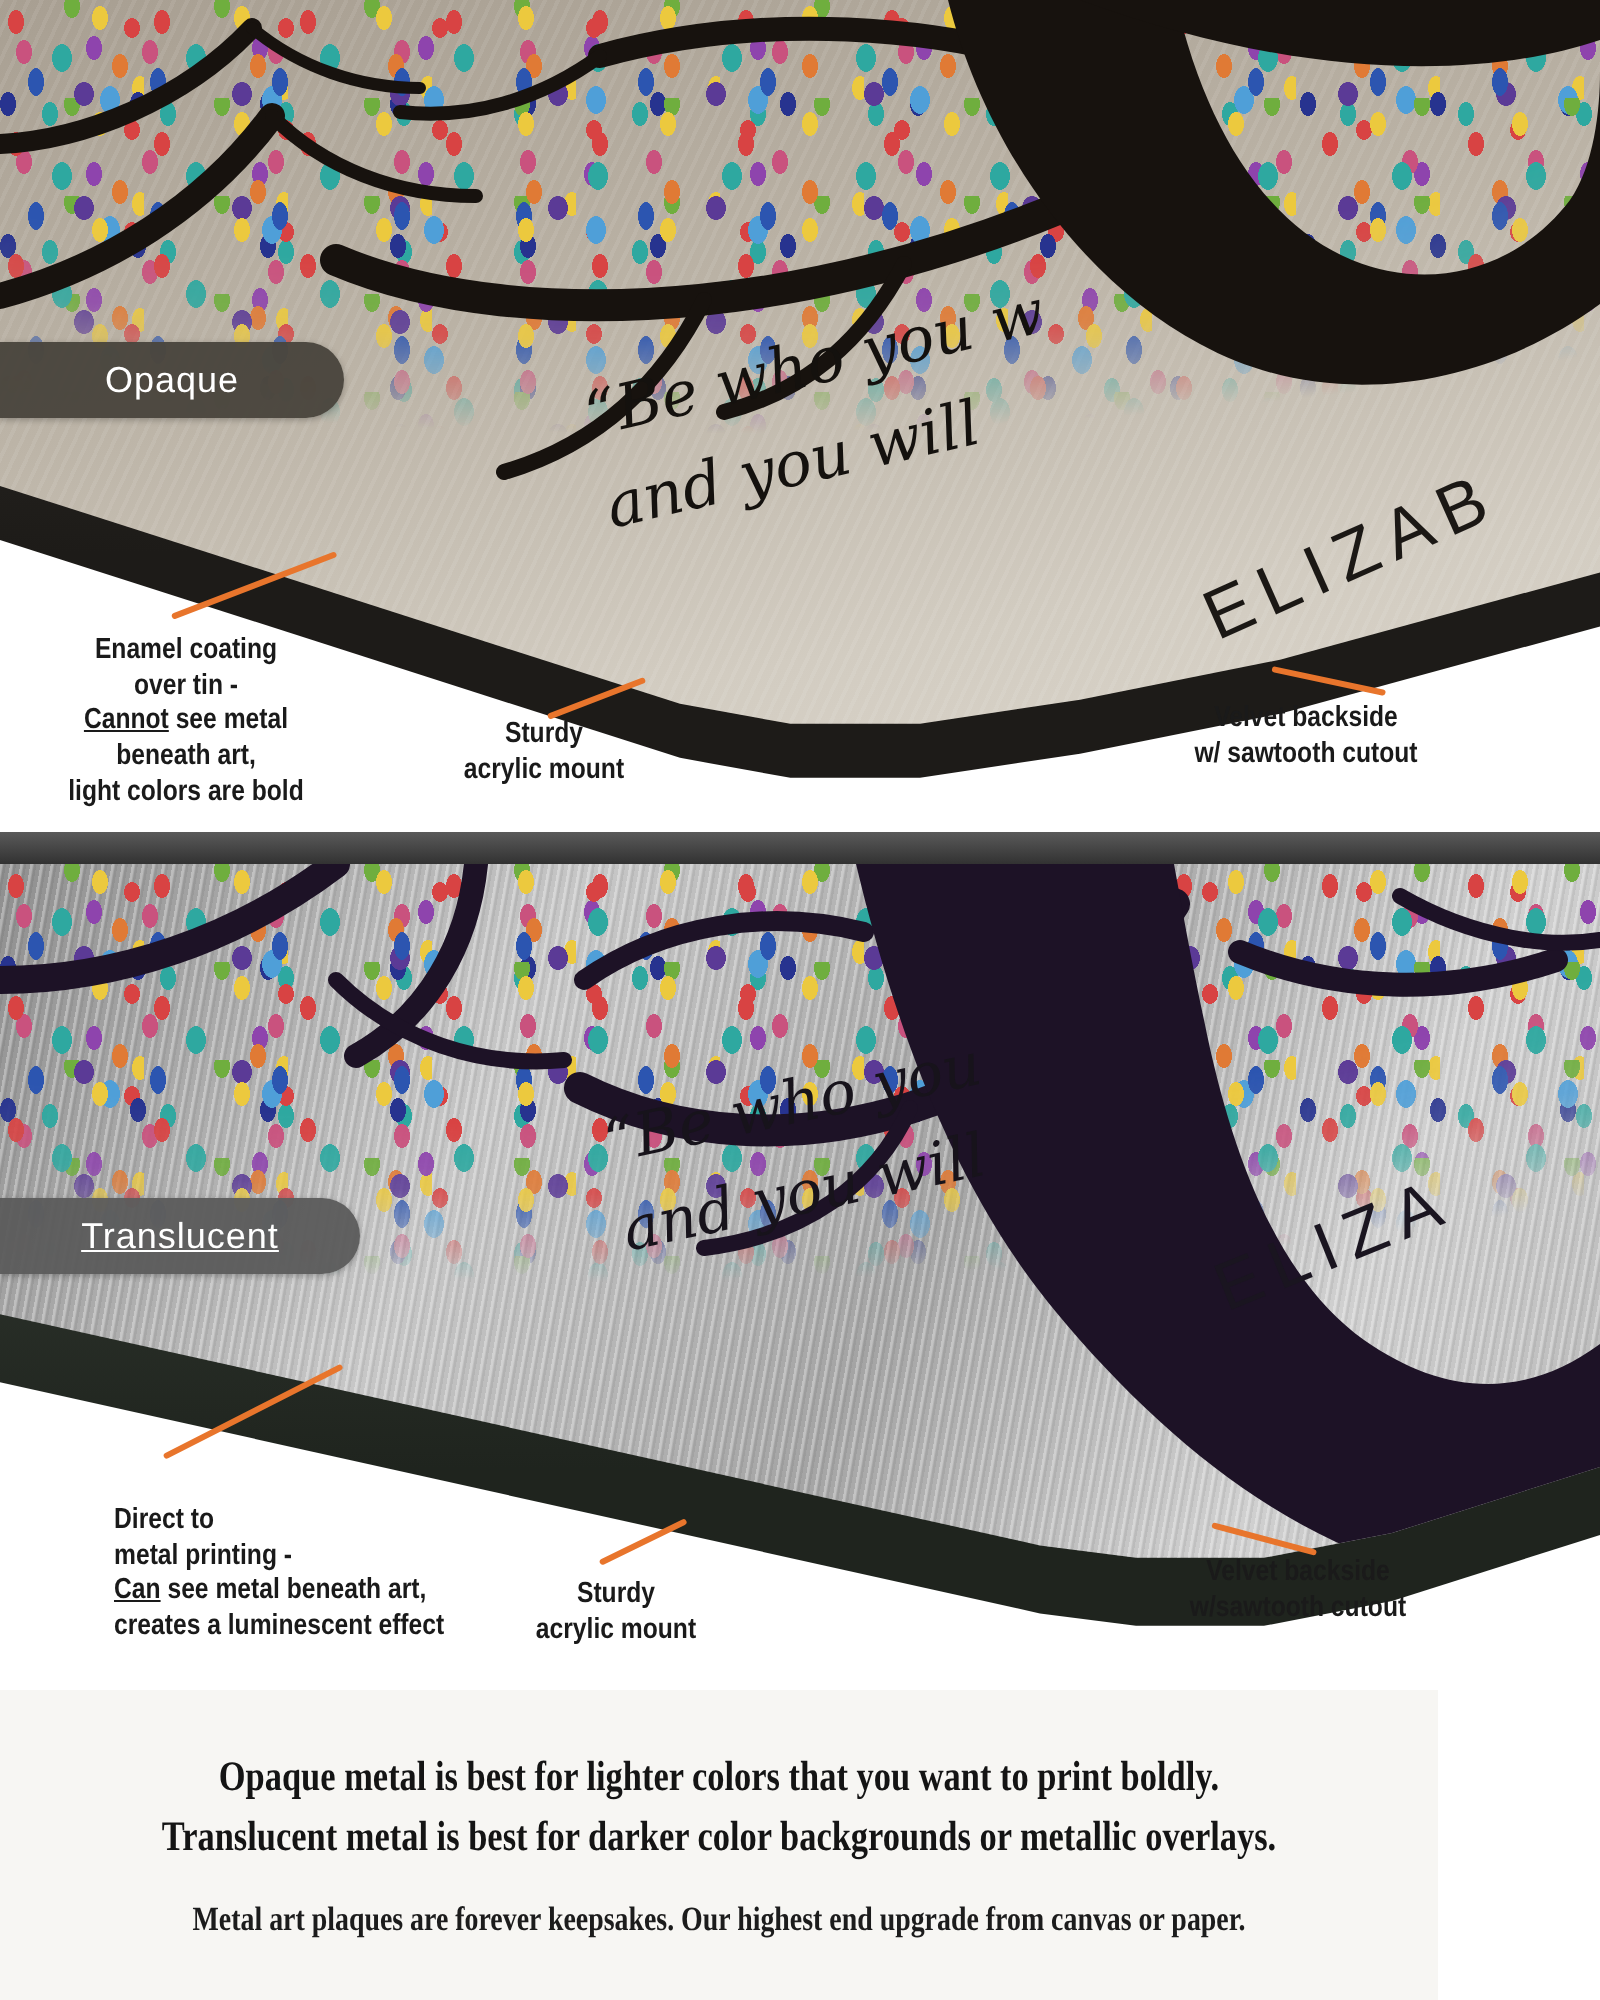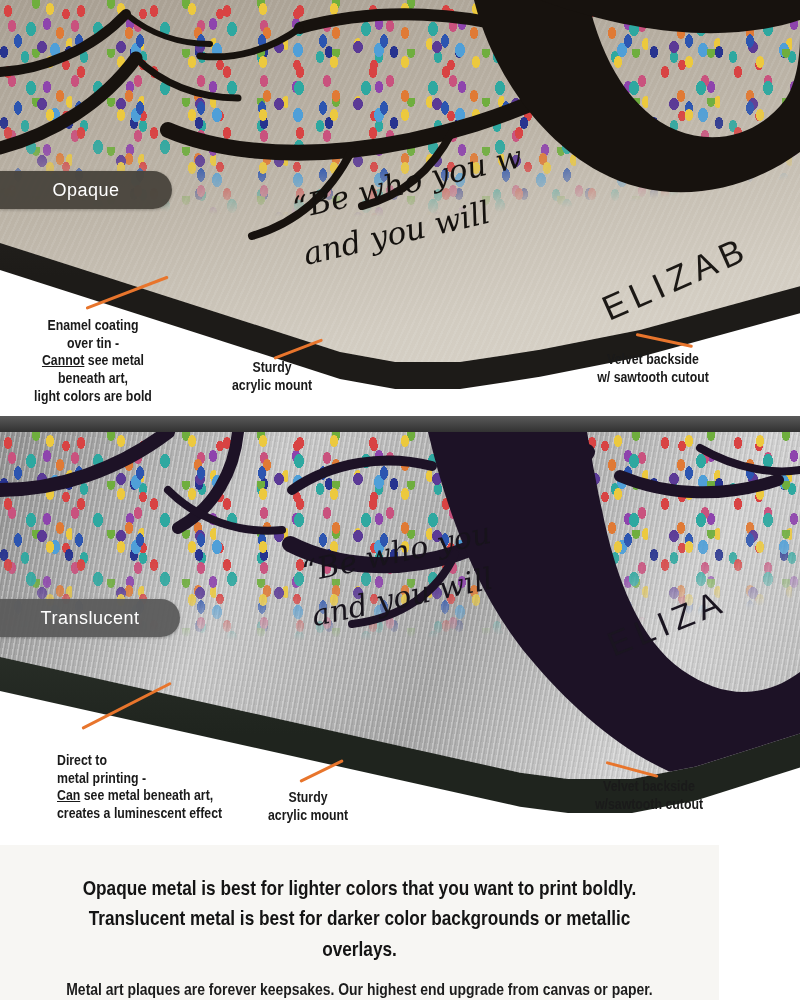--- a/index.html
+++ b/index.html
@@ -74,21 +74,21 @@
   .plq-name{position:absolute;font-family:"Liberation Sans",sans-serif;font-weight:500;
             letter-spacing:6px;color:#1b1815;white-space:nowrap;transform-origin:left top;}
   #panel-opaque .plq-name{left:596px;top:292px;font-size:35px;transform:rotate(-24deg);}
   #panel-translucent .plq-name{left:602px;top:196px;font-size:34px;transform:rotate(-22deg);color:#1a1520;}
 
   
   .badge{position:absolute;left:0;display:flex;align-items:center;justify-content:center;
          color:#fff;font-size:18px;letter-spacing:.5px;border-radius:0 19px 19px 0;
          box-shadow:0 1px 3px rgba(0,0,0,.25);}
   #panel-opaque .badge{top:171px;width:172px;height:38px;background:rgba(73,69,60,.96);}
-  #panel-translucent .badge{top:167px;width:180px;height:38px;background:rgba(92,92,92,.96);}
+  #panel-translucent .badge{top:167px;width:180px;height:38px;background:rgba(92,92,92,.96);text-decoration:underline;}
 
   
   .ann{position:absolute;font-weight:700;font-size:14.5px;line-height:1.22;text-align:center;
        transform:scaleX(.85);transform-origin:center top;}
   .ann .u{text-decoration:underline;}
   .pre{white-space:pre-line;}
   #ann-o-left{left:-7px;top:317px;width:200px;}
   #ann-o-center{left:192px;top:359px;width:160px;}
   #ann-o-right{left:568px;top:351px;width:170px;}
   #ann-t-left{left:57px;top:320px;width:215px;text-align:left;transform-origin:left top;}
@@ -97,21 +97,21 @@
 
   .pointer{position:absolute;height:3px;border-radius:2px;background:#e8752c;transform-origin:left center;}
   #ptr-o-a{left:86px;top:307px;width:88px;transform:rotate(-21deg);}
   #ptr-o-b{left:274px;top:357px;width:52px;transform:rotate(-21deg);}
   #ptr-o-c{left:636px;top:333px;width:58px;transform:rotate(12deg);}
   #ptr-t-a{left:82px;top:295px;width:100px;transform:rotate(-27deg);}
   #ptr-t-b{left:300px;top:348px;width:48px;transform:rotate(-26deg);}
   #ptr-t-c{left:606px;top:329px;width:54px;transform:rotate(15deg);}
 
   
-  #footer{position:relative;width:719px;height:155px;background:#f7f6f3;padding-top:28px;box-sizing:border-box;}
+  #footer{position:relative;width:719px;height:155px;background:#f7f6f3;padding-top:28px;box-sizing:border-box;font-family:Liberation Serif, serif;}
   .cond{transform:scaleX(.82);transform-origin:center top;}
   .footer-line{font-weight:700;font-size:21px;line-height:1.45;text-align:center;color:#141414;}
   .footer-note{margin-top:16px;font-weight:700;font-size:17px;text-align:center;color:#1c1c1c;}
 </style>
 </head>
 <body>
 
 <div id="stage">
 
   <section class="panel" id="panel-opaque">

